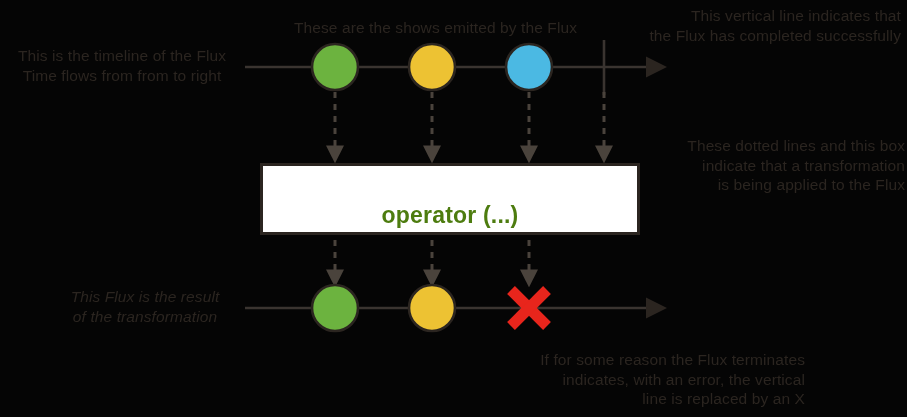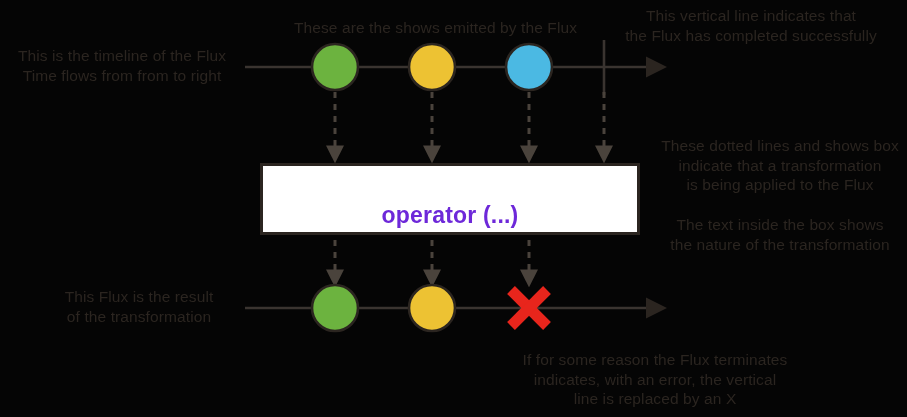--- a/index.html
+++ b/index.html
@@ -17,21 +17,21 @@
   }
   .annot {
     position: absolute;
     color: #2b2520;
     font-size: 15.5px;
     line-height: 19.5px;
     white-space: pre;
     letter-spacing: 0.1px;
   }
   .annot.center { text-align: center; }
-  .annot.left   { text-align: center; }
+  .annot.left   { text-align: right; }
 
   .svglayer {
     position: absolute;
     left: 0; top: 0;
     width: 907px;
     height: 417px;
   }
   .opbox {
     position: absolute;
     left: 260px;
@@ -39,21 +39,21 @@
     width: 380px;
     height: 72px;
     background: #ffffff;
     border: 3px solid #2b2520;
     box-sizing: border-box;
     display: flex;
     align-items: center;
     justify-content: center;
   }
   .opbox-label {
-    color: #6d28d9;
+    color: #4d7c0f;
     font-size: 23px;
     font-weight: bold;
     letter-spacing: 0.2px;
     margin-top: 32px;
   }
 </style>
 </head>
 <body>
 
 <div id="stage">
@@ -109,27 +109,25 @@
   </div>
 
   <div class="annot center" style="left:8px; top:46px; width:228px;">This is the timeline of the Flux
 Time flows from from to right</div>
 
   <div class="annot center" style="left:283px; top:18px; width:305px;">These are the shows emitted by the Flux</div>
 
   <div class="annot left" style="left:601px; top:6px; width:300px;">This vertical line indicates that
 the Flux has completed successfully</div>
 
-  <div class="annot left" style="left:655px; top:136px; width:250px;">These dotted lines and shows box
+  <div class="annot left" style="left:655px; top:136px; width:250px;">These dotted lines and this box
 indicate that a transformation
 is being applied to the Flux</div>
 
-  <div class="annot left" style="left:655px; top:215px; width:250px;">The text inside the box shows
-the nature of the transformation</div>
 
-  <div class="annot center" style="left:44px; top:287px; width:190px;">This Flux is the result
+  <div class="annot center" style="left:50px; top:287px; width:190px;font-style:italic;">This Flux is the result
 of the transformation</div>
 
   <div class="annot left" style="left:505px; top:350px; width:300px;">If for some reason the Flux terminates
 indicates, with an error, the vertical
 line is replaced by an X</div>
 
 </div>
 
 </body></html>

